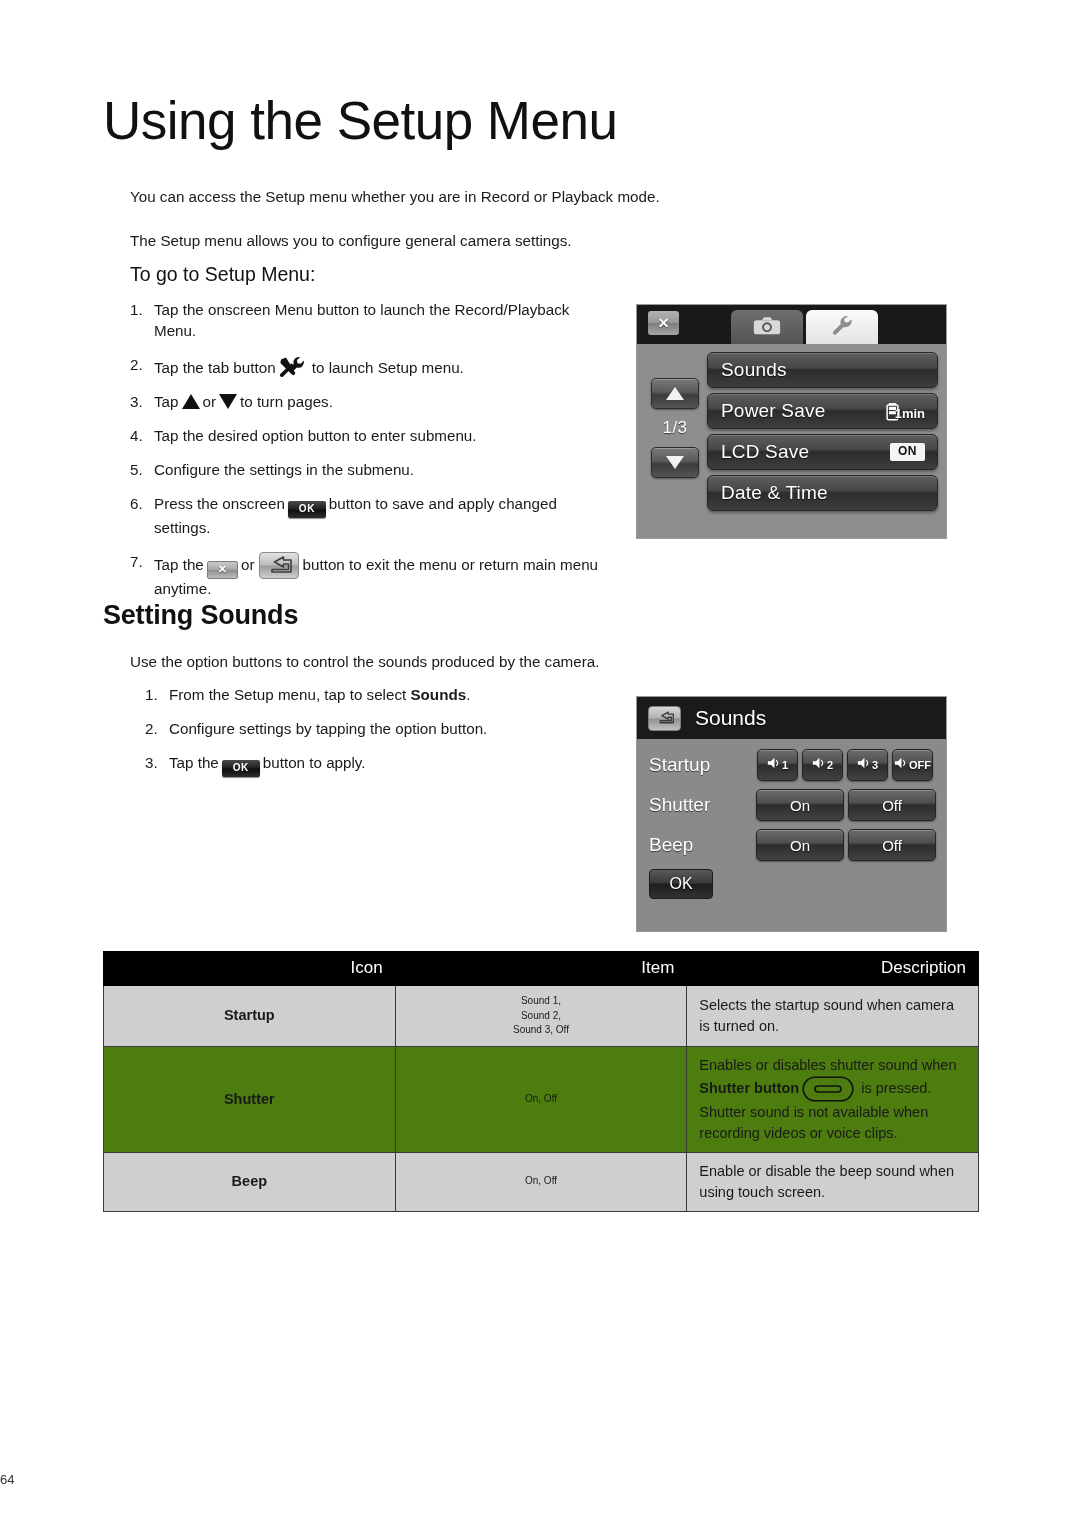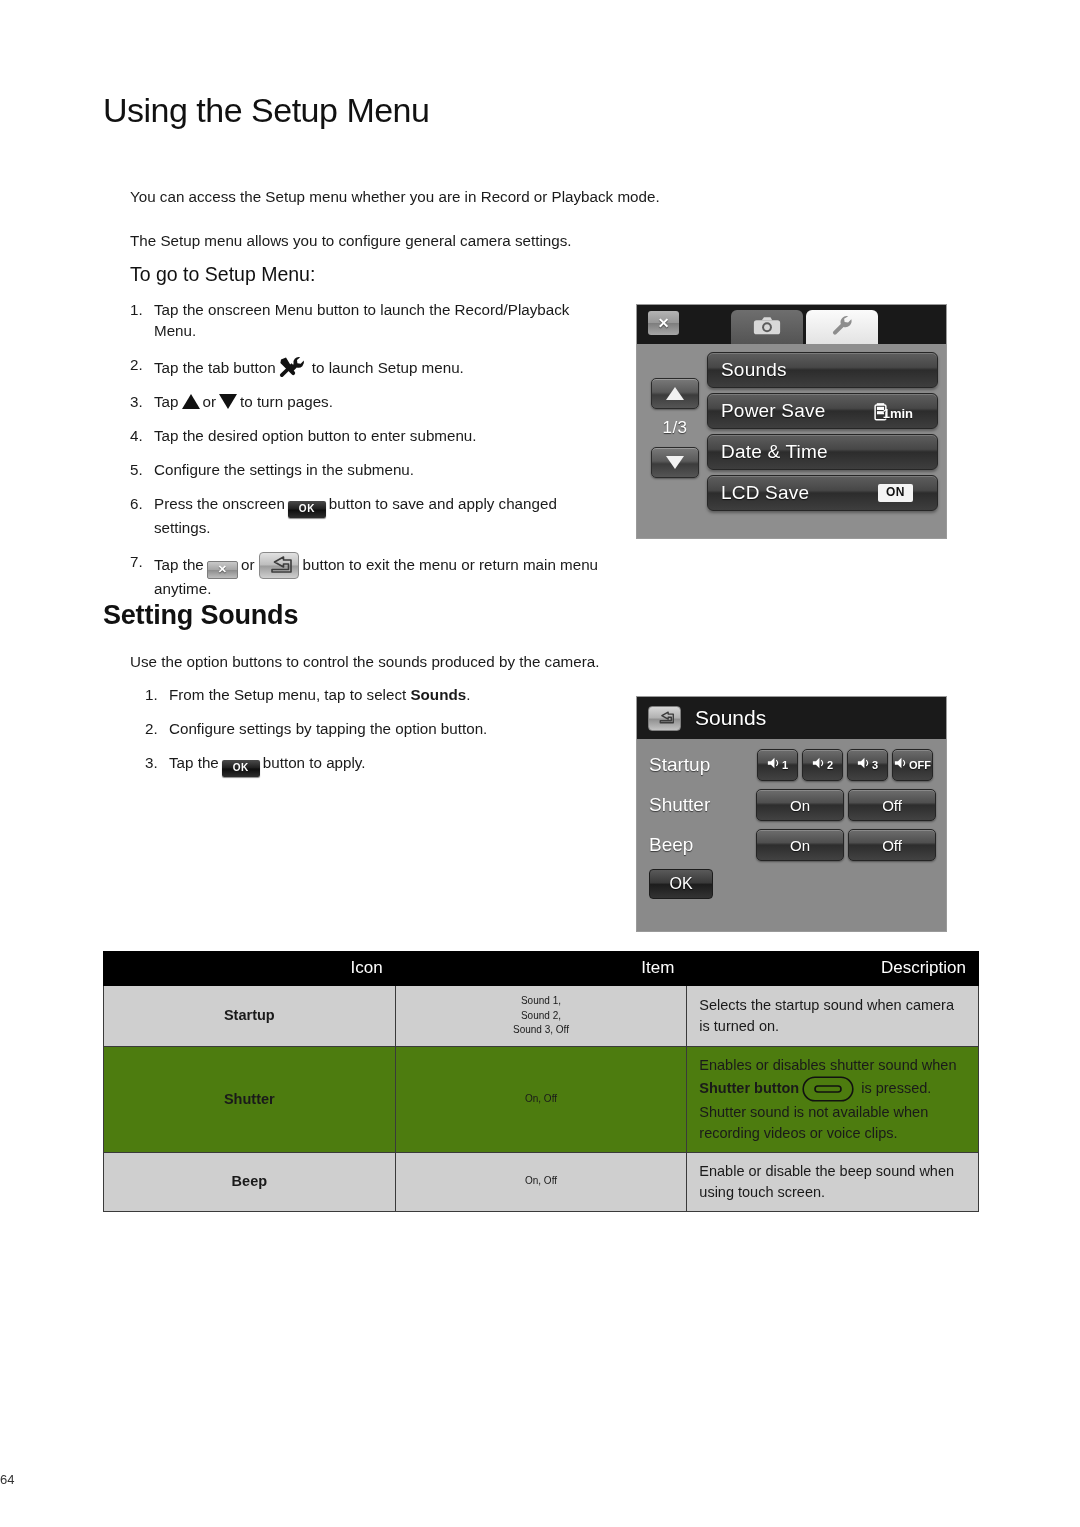--- a/index.html
+++ b/index.html
@@ -20,21 +20,21 @@
     position: absolute;
     inset: 0;
   }
 
   
   h1.page-title {
     position: absolute;
     left: 103px;
     top: 93px;
     margin: 0;
-    font-size: 34px;
+    font-size: 53px;
     font-weight: 400;
     letter-spacing: -0.5px;
     line-height: 1.05;
     color: #111;
   }
 
   h2.section-title {
     position: absolute;
     left: 103px;
     top: 600px;
@@ -292,21 +292,21 @@
   }
   .menu-row .label {
     color: #fff;
     font-size: 19px;
     padding-left: 13px;
     text-shadow: 0 1px 1px rgba(0,0,0,.7);
     letter-spacing: 0.2px;
   }
   .menu-row .value {
     margin-left: auto;
-    padding-right: 24px;
+    padding-right: 12px;
     display: flex;
     align-items: center;
   }
   .badge-on {
     background: #f4f4f4;
     color: #111;
     font-size: 12px;
     font-weight: bold;
     padding: 2px 8px;
     border-radius: 2px;
@@ -576,27 +576,27 @@
                 <rect x="3" y="1" width="8" height="2" fill="#fff"></rect>
                 <rect x="1.2" y="3" width="11.6" height="16" rx="1.4" fill="none" stroke="#fff" stroke-width="1.6"></rect>
                 <rect x="3.2" y="5" width="7.6" height="3.4" fill="#fff"></rect>
                 <rect x="3.2" y="9.6" width="7.6" height="3.4" fill="#fff"></rect>
               </svg>
               <span class="batt-min">1min</span>
             </span>
           </span>
         </div>
         <div class="menu-row">
-          <span class="label">Date &amp; Time</span>
-        </div>
-        <div class="menu-row">
           <span class="label">LCD Save</span>
           <span class="value">
             <span class="badge-on">ON</span>
           </span>
+        </div>
+        <div class="menu-row">
+          <span class="label">Date &amp; Time</span>
         </div>
       </div>
     </div>
   </div>
 
   <h2 class="section-title">Setting Sounds</h2>
   <div class="sounds-intro">Use the option buttons to control the sounds produced by the camera.</div>
 
   <ol class="steps sound-steps">
     <li>

